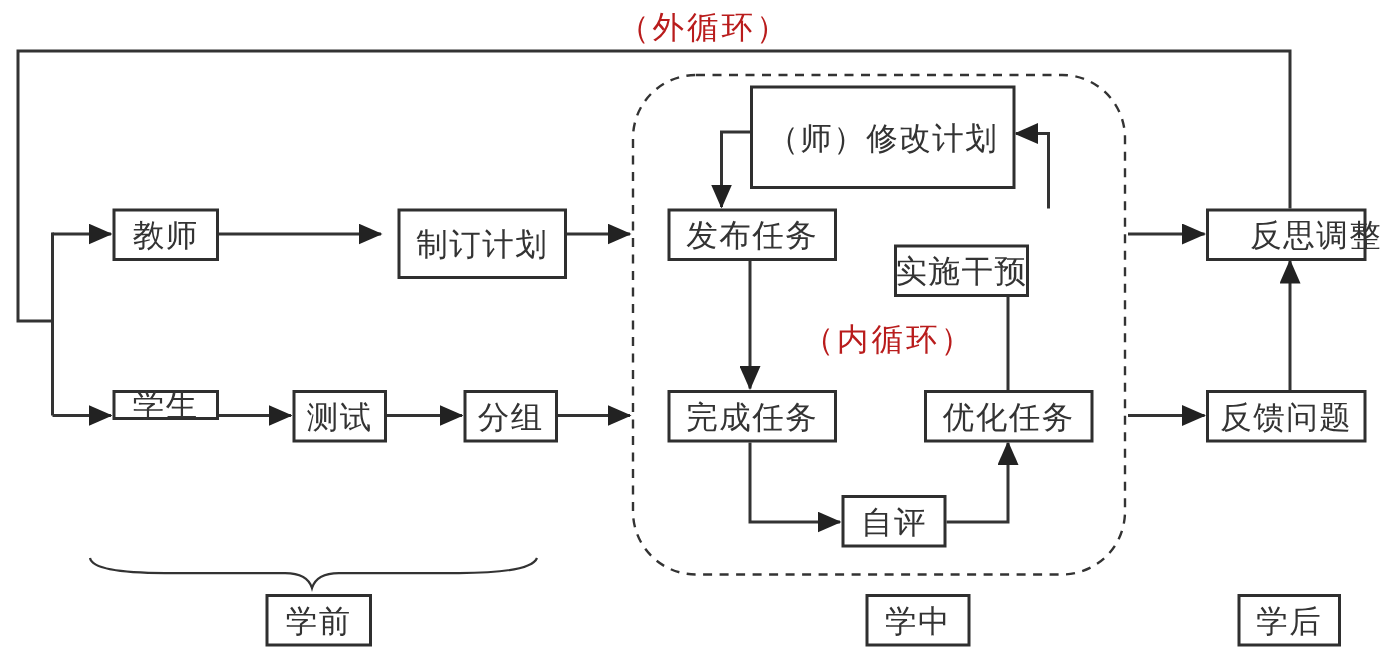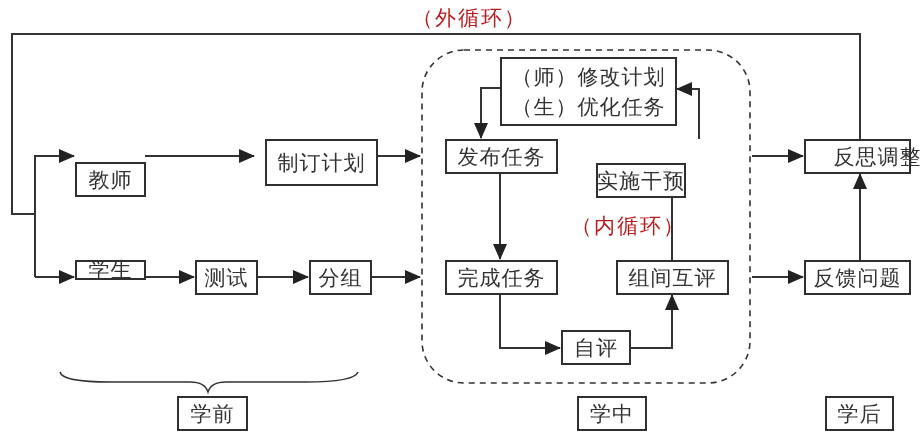--- a/index.html
+++ b/index.html
@@ -49,38 +49,37 @@
 
     <line x1="752" y1="156" x2="803" y2="156" marker-end="url(#arrBig)"></line>
     <line x1="752" y1="277" x2="803" y2="277" marker-end="url(#arrBig)"></line>
     <line x1="860" y1="260" x2="860" y2="174" marker-end="url(#arrBig)"></line>
 
     <path stroke-width="1.5" d="M60,372 Q62,382 110,382 L190,382 Q205,382 208,392 Q211,382 226,382 L306,382 Q354,382 358,372"></path>
   </g>
 </svg>
 
 <div class="label" style="left:412px; top:4px;">（外循环）</div>
-<div class="label" style="left:535px; top:212px;margin-left:36px;">（内循环）</div>
+<div class="label" style="left:535px; top:212px;">（内循环）</div>
 
-<div class="box" style="left:75px; top:139px; width:71px; height:35px;margin-top:23px;">教师</div>
+<div class="box" style="left:75px; top:139px; width:71px; height:35px;">教师</div>
 <div class="box" style="left:255px; top:139px; width:113px; height:47px;margin-left:10px;">制订计划</div>
 
 <div class="box" style="left:75px; top:260px; width:71px; height:20px;">学生</div>
 <div class="box" style="left:195px; top:260px; width:63px; height:35px;">测试</div>
 <div class="box" style="left:309px; top:260px; width:63px; height:35px;">分组</div>
 
 <div class="box two" style="left:500px; top:57px; width:177px; height:69px;">
   <span>（师）修改计划</span>
-  <span>（生）优化任务</span>
 </div>
 
 <div class="box" style="left:445px; top:139px; width:113px; height:35px;">发布任务</div>
 <div class="box" style="left:596px; top:139px; width:90px; height:35px;margin-top:24px;">实施干预</div>
 <div class="box" style="left:445px; top:260px; width:113px; height:35px;">完成任务</div>
-<div class="box" style="left:616px; top:260px; width:113px; height:35px;">组间互评</div>
+<div class="box" style="left:616px; top:260px; width:113px; height:35px;">优化任务</div>
 <div class="box" style="left:561px; top:330px; width:70px; height:35px;">自评</div>
 
 <div class="box" style="left:804px; top:139px; width:107px; height:35px;padding-left:40px;">反思调整</div>
 <div class="box" style="left:804px; top:260px; width:107px; height:35px;">反馈问题</div>
 
 <div class="box" style="left:177px; top:396px; width:71px; height:35px;">学前</div>
 <div class="box" style="left:557px; top:396px; width:70px; height:35px;margin-left:20px;">学中</div>
 <div class="box" style="left:825px; top:396px; width:69px; height:35px;">学后</div>
 
 </body></html>

